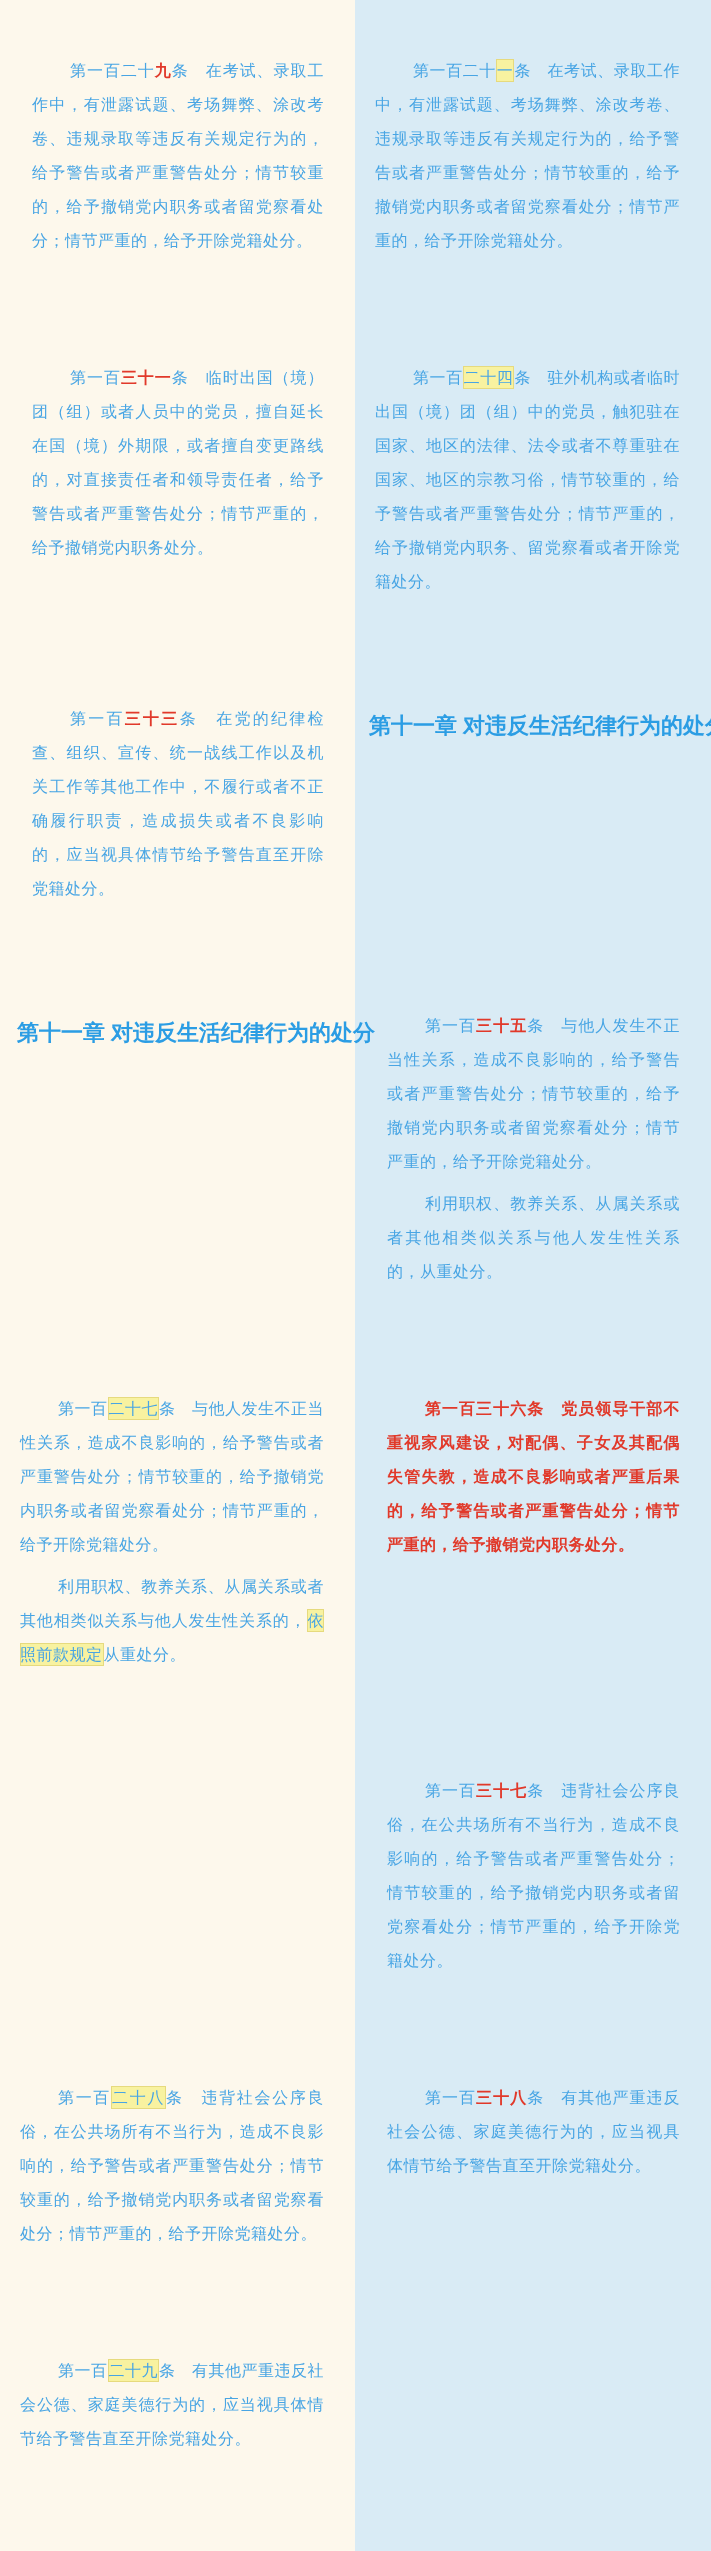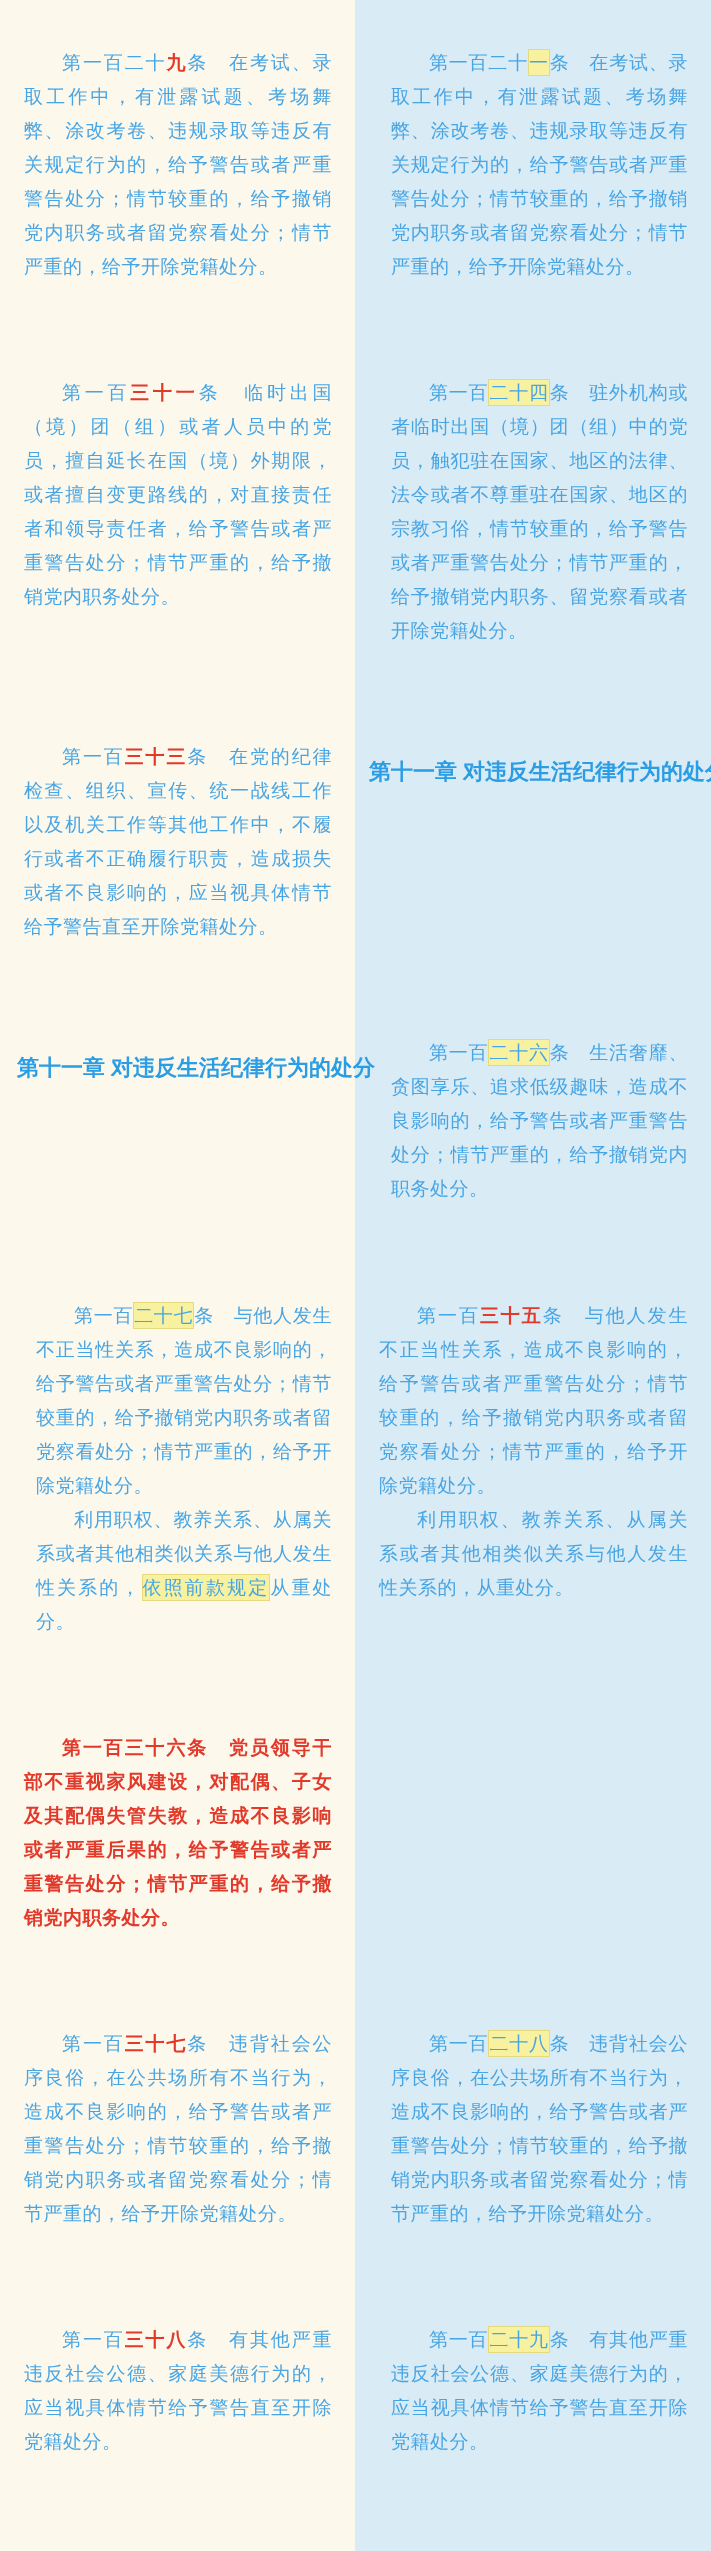--- a/index.html
+++ b/index.html
@@ -16,24 +16,24 @@
     grid-template-columns:355px 356px;
     align-items:start;
     padding-top:46px;
     background:linear-gradient(90deg,#fdf8ec 0,#fdf8ec 355px,#d9ebf5 355px,#d9ebf5 100%);
   }
   .cell{
     box-sizing:border-box;
     margin-bottom:38px;
   }
   .cell.left{ padding:0 23px 0 24px; }
-  .cell.right{ padding:0 23px 0 36px; }
+  .cell.right{ padding:0 23px 0 12px; }
   .para{
-    margin:0;
-    font-size:19px;
+    margin:8px;
+    font-size:16px;
     line-height:34px;
     text-align:justify;
     text-justify:inter-character;
     text-indent:38px;
     color:#48a5e4;
     letter-spacing:0.5px;
   }
   .seg{ color:inherit; }
   .seg-red{ color:#e1392a; font-weight:bold; }
   .seg-hl{
@@ -72,30 +72,27 @@
     </div>
     <div class="cell left">
       <p class="para"><span class="seg">第一百</span><span class="seg-red">三十三</span><span class="seg">条　在党的纪律检查、组织、宣传、统一战线工作以及机关工作等其他工作中，不履行或者不正确履行职责，造成损失或者不良影响的，应当视具体情节给予警告直至开除党籍处分。</span></p>
     </div>
     <div class="cell left chapter">
       <h2 class="chapter-title">第十一章  对违反生活纪律行为的处分</h2>
     </div>
     <div class="cell right chapter">
       <h2 class="chapter-title">第十一章  对违反生活纪律行为的处分</h2>
     </div>
-    <div class="cell right">
-      <p class="para"><span class="seg">第一百</span><span class="seg-hl">二十六</span><span class="seg">条　生活奢靡、贪图享乐、追求低级趣味，造成不良影响的，给予警告或者严重警告处分；情节严重的，给予撤销党内职务处分。</span></p>
+    <div class="cell left">
+      <p class="para"><span class="seg">第一百</span><span class="seg-red">三十五</span><span class="seg">条　与他人发生不正当性关系，造成不良影响的，给予警告或者严重警告处分；情节较重的，给予撤销党内职务或者留党察看处分；情节严重的，给予开除党籍处分。</span></p>
+      <p class="para"><span class="seg">利用职权、教养关系、从属关系或者其他相类似关系与他人发生性关系的，从重处分。</span></p>
     </div>
     <div class="cell right">
       <p class="para"><span class="seg">第一百</span><span class="seg-hl">二十七</span><span class="seg">条　与他人发生不正当性关系，造成不良影响的，给予警告或者严重警告处分；情节较重的，给予撤销党内职务或者留党察看处分；情节严重的，给予开除党籍处分。</span></p>
       <p class="para"><span class="seg">利用职权、教养关系、从属关系或者其他相类似关系与他人发生性关系的，</span><span class="seg-hl">依照前款规定</span><span class="seg">从重处分。</span></p>
-    </div>
-    <div class="cell left">
-      <p class="para"><span class="seg">第一百</span><span class="seg-red">三十五</span><span class="seg">条　与他人发生不正当性关系，造成不良影响的，给予警告或者严重警告处分；情节较重的，给予撤销党内职务或者留党察看处分；情节严重的，给予开除党籍处分。</span></p>
-      <p class="para"><span class="seg">利用职权、教养关系、从属关系或者其他相类似关系与他人发生性关系的，从重处分。</span></p>
     </div>
     <div class="cell left">
       <p class="para"><span class="seg-red">第一百三十六条　党员领导干部不重视家风建设，对配偶、子女及其配偶失管失教，造成不良影响或者严重后果的，给予警告或者严重警告处分；情节严重的，给予撤销党内职务处分。</span></p>
     </div>
     <div class="cell right"></div>
     <div class="cell left">
       <p class="para"><span class="seg">第一百</span><span class="seg-red">三十七</span><span class="seg">条　违背社会公序良俗，在公共场所有不当行为，造成不良影响的，给予警告或者严重警告处分；情节较重的，给予撤销党内职务或者留党察看处分；情节严重的，给予开除党籍处分。</span></p>
     </div>
     <div class="cell right">
       <p class="para"><span class="seg">第一百</span><span class="seg-hl">二十八</span><span class="seg">条　违背社会公序良俗，在公共场所有不当行为，造成不良影响的，给予警告或者严重警告处分；情节较重的，给予撤销党内职务或者留党察看处分；情节严重的，给予开除党籍处分。</span></p>

